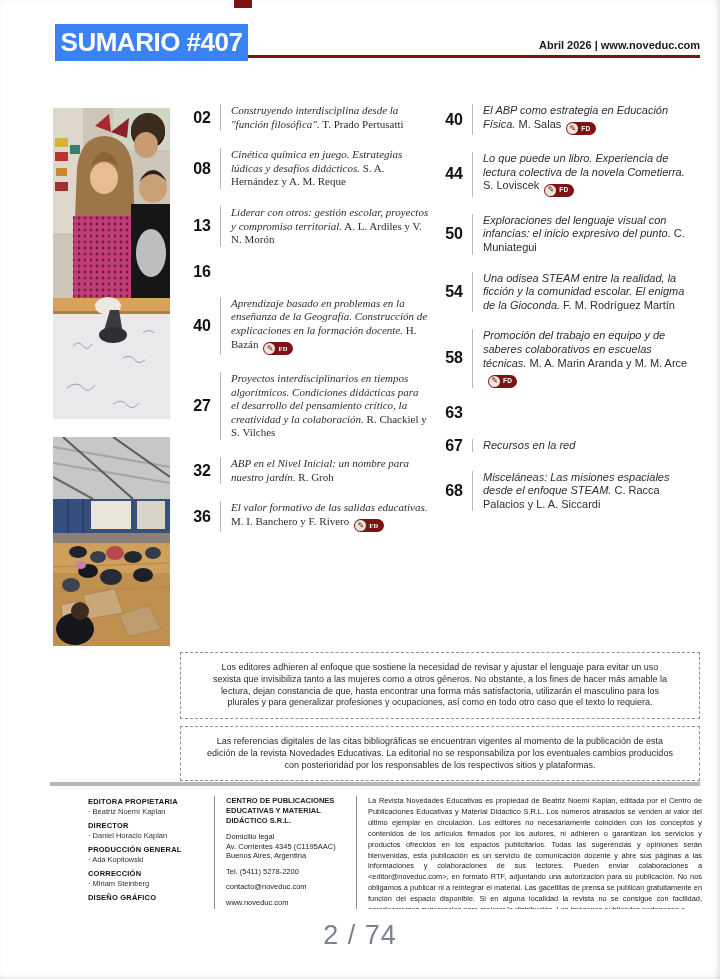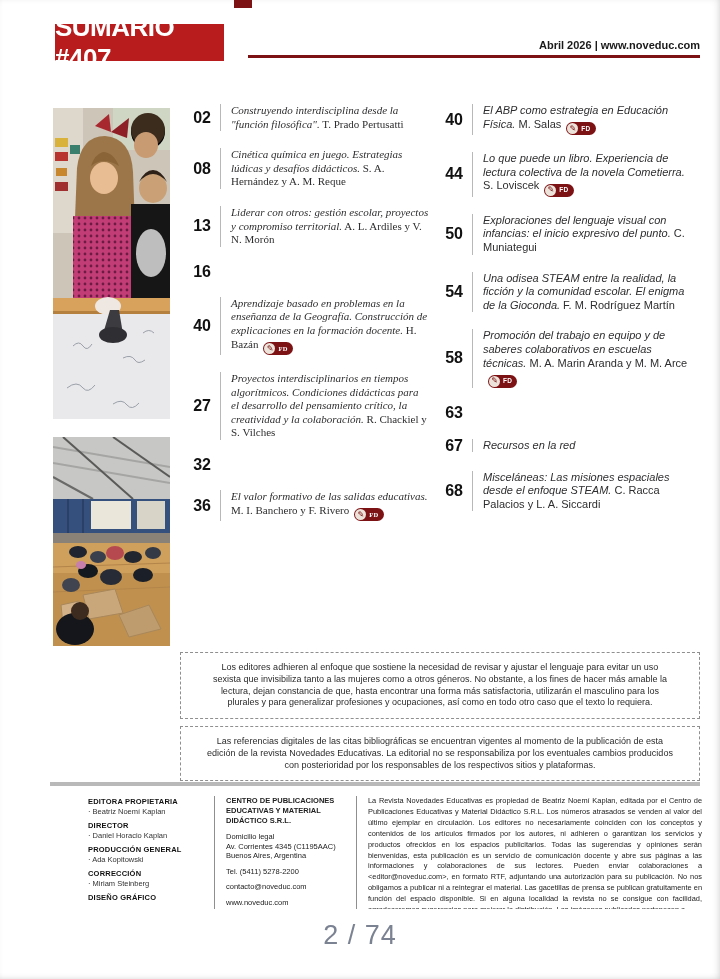--- a/index.html
+++ b/index.html
@@ -3,21 +3,21 @@
 <meta charset="utf-8">
 <style>
   html,body{margin:0;padding:0;background:#ffffff;}
   .page{
     position:relative;width:720px;height:979px;background:#ffffff;overflow:hidden;
     font-family:"Liberation Sans",sans-serif;color:#2e2e30;
     box-shadow:inset -4px 0 8px -4px rgba(0,0,0,.18), inset 0 -3px 6px -3px rgba(0,0,0,.10);
   }
   
   .crop-mark{position:absolute;left:234px;top:0;width:18px;height:8px;background:#7d1215;}
-  .header-box{position:absolute;left:55px;top:24px;width:169px;height:37px;background:#b91c1c;
+  .header-box{position:absolute;left:55px;top:24px;width:193px;height:37px;background:#3b82f6;
     display:flex;align-items:center;justify-content:center;}
   .header-box span{color:#fff;font-weight:bold;font-size:26px;letter-spacing:-0.5px;}
   .issue-info{position:absolute;top:39px;right:20px;font-size:11px;font-weight:bold;color:#1a1a1a;}
   .header-rule{position:absolute;left:248px;top:55px;width:452px;height:3px;background:#7d1215;}
   
   .photo{position:absolute;left:53px;overflow:hidden;background:#ccc;}
   .photo1{top:108px;width:117px;height:311px;}
   .photo2{top:437px;width:117px;height:209px;}
   .photo svg{display:block;}
   
@@ -183,20 +183,21 @@
             <span class="fd-dot">✎</span>
             <span class="fd-label">FD</span>
           </span></div>
     </div>
     <div class="entry">
       <div class="num">27</div>
       <div class="etext"><span class="etitle">Proyectos interdisciplinarios en tiempos algorítmicos. Condiciones didácticas para el desarrollo del pensamiento crítico, la creatividad y la colaboración.</span><span class="eauthors"> R. Chackiel y S. Vilches</span></div>
     </div>
     <div class="entry">
       <div class="num">32</div>
+      <div class="etext"><span class="etitle">ABP en el Nivel Inicial: un nombre para nuestro jardín.</span><span class="eauthors"> R. Groh</span></div>
     </div>
     <div class="entry">
       <div class="num">36</div>
       <div class="etext"><span class="etitle">El valor formativo de las salidas educativas.</span><span class="eauthors"> M. I. Banchero y F. Rivero</span><span class="fd-badge">
             <span class="fd-dot">✎</span>
             <span class="fd-label">FD</span>
           </span></div>
     </div>
   </div>
 

